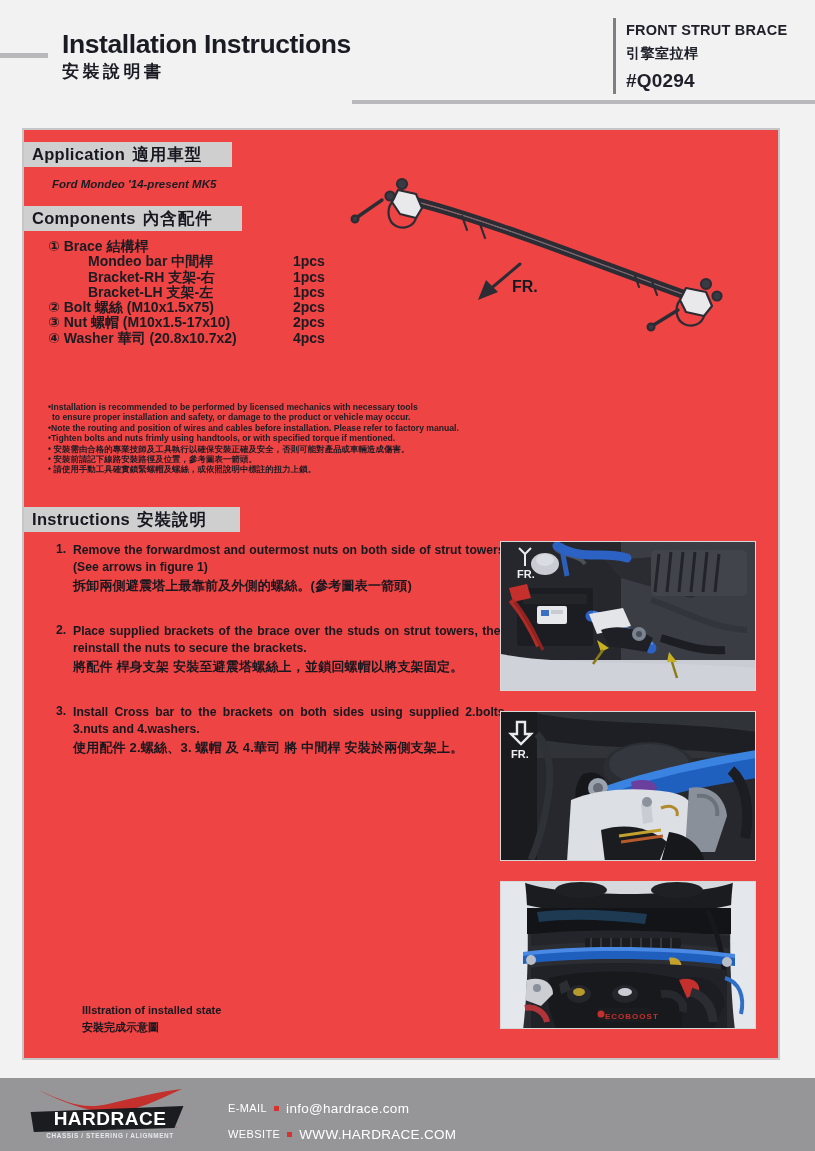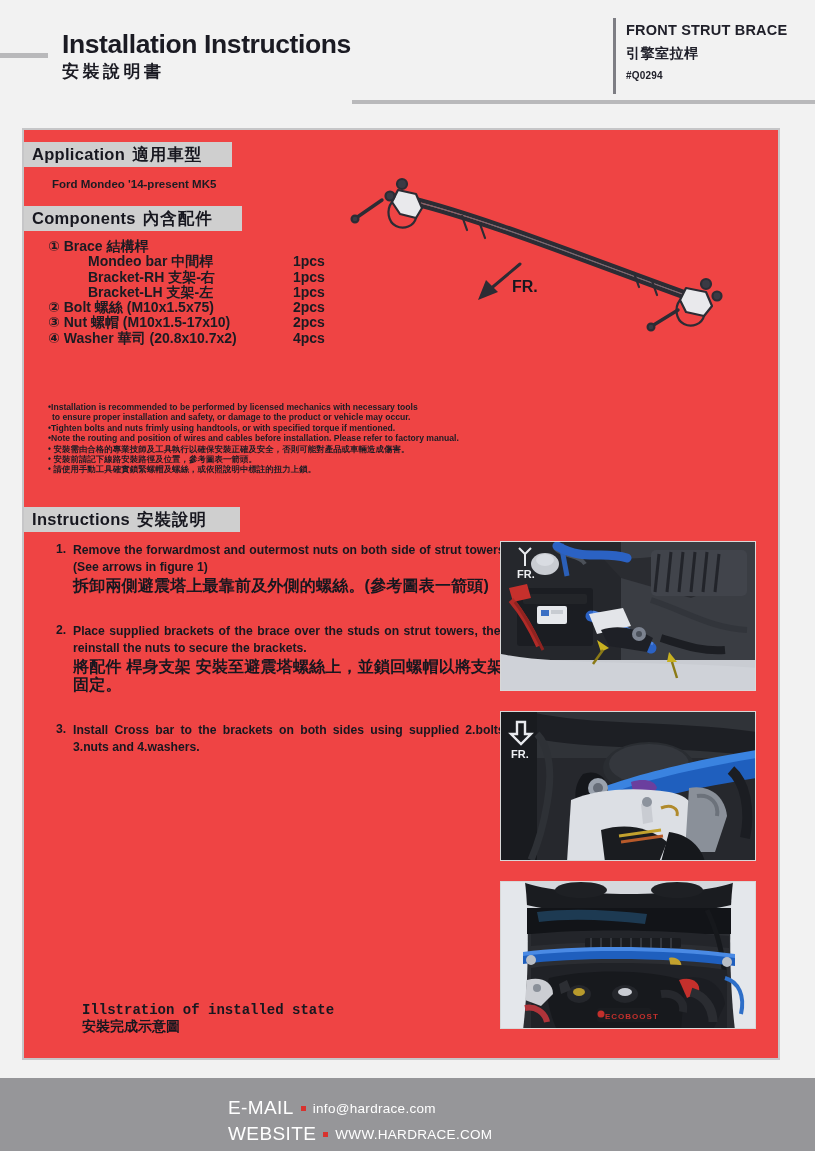--- a/index.html
+++ b/index.html
@@ -15,35 +15,35 @@
 
   
   .header{position:absolute;left:0;top:0;width:815px;height:112px;}
   .title-rule{position:absolute;left:0;top:53px;width:48px;height:5px;background:#b9b9bb;}
   .title-en{position:absolute;left:62px;top:29px;font-size:26.5px;font-weight:bold;letter-spacing:-.4px;color:#1b1b23;white-space:nowrap;}
   .title-zh{position:absolute;left:62px;top:60px;font-size:17px;font-weight:bold;letter-spacing:3.5px;color:#1b1b23;white-space:nowrap;text-align:center;}
 
   .prod-divider{position:absolute;left:613px;top:18px;width:3px;height:76px;background:#7e7e84;}
   .prod-en{position:absolute;left:626px;top:22px;font-size:14.5px;font-weight:bold;letter-spacing:.2px;color:#20202a;white-space:nowrap;}
   .prod-zh{position:absolute;left:626px;top:45px;font-size:14px;font-weight:bold;letter-spacing:.5px;color:#20202a;white-space:nowrap;}
-  .prod-sku{position:absolute;left:626px;top:70px;font-size:10px;font-weight:bold;letter-spacing:.2px;color:#20202a;white-space:nowrap;}
+  .prod-sku{position:absolute;left:626px;top:70px;font-size:19px;font-weight:bold;letter-spacing:.2px;color:#20202a;white-space:nowrap;}
 
   .header-rule{position:absolute;left:352px;top:100px;width:463px;height:4px;background:#b9b9bb;}
 
   
   .content{position:absolute;left:22px;top:128px;width:758px;height:932px;
            background:#ef4444;border:2px solid #c6c6c8;box-sizing:border-box;}
 
   .sec-head{position:absolute;background:#cfcfcf;height:25px;display:flex;align-items:center;padding-left:8px;box-sizing:border-box;}
   .sec-head span{font-size:16.5px;font-weight:bold;color:#17171f;letter-spacing:.3px;white-space:nowrap;}
   .sec-head .zh{margin-left:7px;letter-spacing:1px;}
 
   
   .sec-application{left:0px;top:12px;width:208px;}
-  .app-value{position:absolute;left:28px;top:48px;font-size:11.5px;font-weight:bold;color:#1b1b22;white-space:nowrap;}
+  .app-value{position:absolute;left:28px;top:48px;font-size:11.5px;font-weight:bold;color:#1b1b22;white-space:nowrap;font-style:italic;}
 
   
   .sec-components{left:0px;top:76px;width:218px;}
   .comp-list{position:absolute;left:24px;top:108px;width:290px;font-size:14px;font-weight:bold;color:#1b1b22;}
   .comp-row{position:relative;height:15.3px;white-space:nowrap;}
   .comp-row .lbl{position:absolute;left:0;}
   .comp-row.indent .lbl{left:40px;}
   .comp-row .qty{position:absolute;left:245px;}
 
   
@@ -57,36 +57,36 @@
   .caution-list .zh{font-size:8.4px;letter-spacing:.1px;}
 
   
   .sec-instructions{left:0px;top:377px;width:216px;}
 
   .steps{position:absolute;left:32px;top:412px;width:452px;}
   .step{position:relative;margin-bottom:8px;}
   .step .num{position:absolute;left:0;top:0;font-size:12.2px;font-weight:bold;color:#17171f;}
   .step .body{margin-left:17px;}
   .step .en{font-size:12.2px;font-weight:bold;color:#17171f;line-height:16.5px;text-align:justify;}
-  .step .zh{font-size:16px;font-weight:bold;color:#17171f;line-height:18px;margin-top:2px;letter-spacing:.2px;}
-
-  .illus-note{position:absolute;left:58px;top:872px;font-size:14px;font-weight:bold;color:#17171f;line-height:17px;font-family:Liberation Mono, monospace;}
+  .step .zh{font-size:13px;font-weight:bold;color:#17171f;line-height:18px;margin-top:2px;letter-spacing:.2px;}
+
+  .illus-note{position:absolute;left:58px;top:872px;font-size:11px;font-weight:bold;color:#17171f;line-height:17px;}
 
   
   .photo{position:absolute;left:476px;width:256px;height:150px;border:1px solid #d8d8d8;box-sizing:border-box;overflow:hidden;background:#222;}
   .photo.p1{top:411px;}
   .photo.p2{top:581px;}
   .photo.p3{top:751px;height:148px;}
 
   
   .footer{position:absolute;left:0;top:1078px;width:815px;height:73px;background:#969699;}
   .logo{position:absolute;left:30px;top:10px;width:160px;height:55px;}
   .contact{position:absolute;left:228px;top:17px;}
   .contact .line{display:flex;align-items:center;height:26px;white-space:nowrap;}
-  .contact .lab{font-size:19px;color:#ffffff;letter-spacing:.4px;}
+  .contact .lab{font-size:11px;color:#ffffff;letter-spacing:.4px;}
   .contact .bullet{width:5px;height:5px;background:#d8322e;margin:0 7px;display:inline-block;}
   .contact .val{font-size:13.5px;color:#ffffff;letter-spacing:.3px;}
 </style>
 </head>
 <body>
 
 <div class="page">
 
   <div class="header">
     <div class="title-rule"></div>
@@ -173,22 +173,22 @@
           <path d="M186,108 L148,140" stroke-width="3"></path>
           <path d="M144,144 L164,136 L152,124 Z" fill="#2c2c34" stroke="none"></path>
         </g>
         <text x="178" y="136" font-family="Liberation Sans, sans-serif" font-size="16" font-weight="bold" fill="#17171f" id="fr-label">FR.</text>
       </svg>
     </div>
 
     <div class="caution-list" id="caution-list">
         <div class="li">•Installation is recommended to be performed by licensed mechanics with necessary tools</div>
         <div class="cont">to ensure proper installation and safety, or damage to the product or vehicle may occur.</div>
+        <div class="li">•Note the routing and position of wires and cables before installation. Please refer to factory manual.</div>
         <div class="li">•Tighten bolts and nuts frimly using handtools, or with specified torque if mentioned.</div>
-        <div class="li">•Note the routing and position of wires and cables before installation. Please refer to factory manual.</div>
         <div class="li zh">• 安裝需由合格的專業技師及工具執行以確保安裝正確及安全，否則可能對產品或車輛造成傷害。</div>
         <div class="li zh">• 安裝前請記下線路安裝路徑及位置，參考圖表一箭頭。</div>
         <div class="li zh">• 請使用手動工具確實鎖緊螺帽及螺絲，或依照說明中標註的扭力上鎖。</div>
       </div>
 
     <div class="sec-head sec-instructions">
       <span>Instructions</span>
       <span class="zh">安裝說明</span>
     </div>
     <div class="steps" id="steps">
@@ -203,20 +203,21 @@
           <div class="num">2.</div>
           <div class="body">
             <div class="en">Place supplied brackets of the brace over the studs on strut towers, then reinstall the nuts to secure the brackets.</div>
             <div class="zh">將配件 桿身支架 安裝至避震塔螺絲上，並鎖回螺帽以將支架固定。</div>
           </div>
         </div>
         <div class="step" style="margin-bottom: 0px;">
           <div class="num">3.</div>
           <div class="body">
             <div class="en">Install Cross bar to the brackets on both sides using supplied 2.bolts, 3.nuts and 4.washers.</div>
+            <div class="zh">使用配件 2.螺絲、3. 螺帽 及 4.華司 將 中間桿 安裝於兩側支架上。</div>
           </div>
         </div>
       </div>
 
     <div class="illus-note">
       <div>Illstration of installed state</div>
       <div>安裝完成示意圖</div>
     </div>
 
     <div class="photo p1">
@@ -350,20 +351,29 @@
         <path d="M26,98 C40,94 52,100 52,112 L40,124 L24,118 Z" fill="#ccced3"></path>
         <circle cx="36" cy="106" r="4" fill="#8a9099"></circle>
         <path d="M24,126 C34,124 44,130 46,140" stroke="#b0343a" stroke-width="6" fill="none"></path>
         <path d="M224,96 C238,100 244,114 240,132" stroke="#2e6fc8" stroke-width="4" fill="none"></path>
       </svg>
     </div>
 
   </div>
 
   <div class="footer">
+    <div class="logo">
+      <svg viewBox="0 0 160 55" width="160" height="55">
+        <path d="M8,2 C36,14 52,22 78,16 C104,10 126,4 152,1 C128,12 108,22 80,26 C54,22 32,14 8,2 Z" fill="#c4302c"></path>
+        <path d="M14,40 C34,28 56,20 80,20 C104,20 128,28 148,40 C126,32 104,28 80,28 C56,28 36,32 14,40 Z" fill="#c4302c"></path>
+        <path d="M4,24 L156,18 L150,40 L10,44 Z" fill="#1a1c20" transform="skewX(-8)"></path>
+        <text x="80" y="37" text-anchor="middle" font-family="Liberation Sans, sans-serif" font-size="19" font-weight="bold" fill="#ffffff" letter-spacing=".5" id="logo-text">HARDRACE</text>
+        <text x="80" y="50" text-anchor="middle" font-family="Liberation Sans, sans-serif" font-size="6.4" font-weight="bold" fill="#e6e8ec" letter-spacing=".6" id="logo-tag">CHASSIS / STEERING / ALIGNMENT</text>
+      </svg>
+    </div>
 
     <div class="contact">
       <div class="line">
         <span class="lab">E-MAIL</span>
         <span class="bullet"></span>
         <span class="val">info@hardrace.com</span>
       </div>
       <div class="line">
         <span class="lab">WEBSITE</span>
         <span class="bullet"></span>

